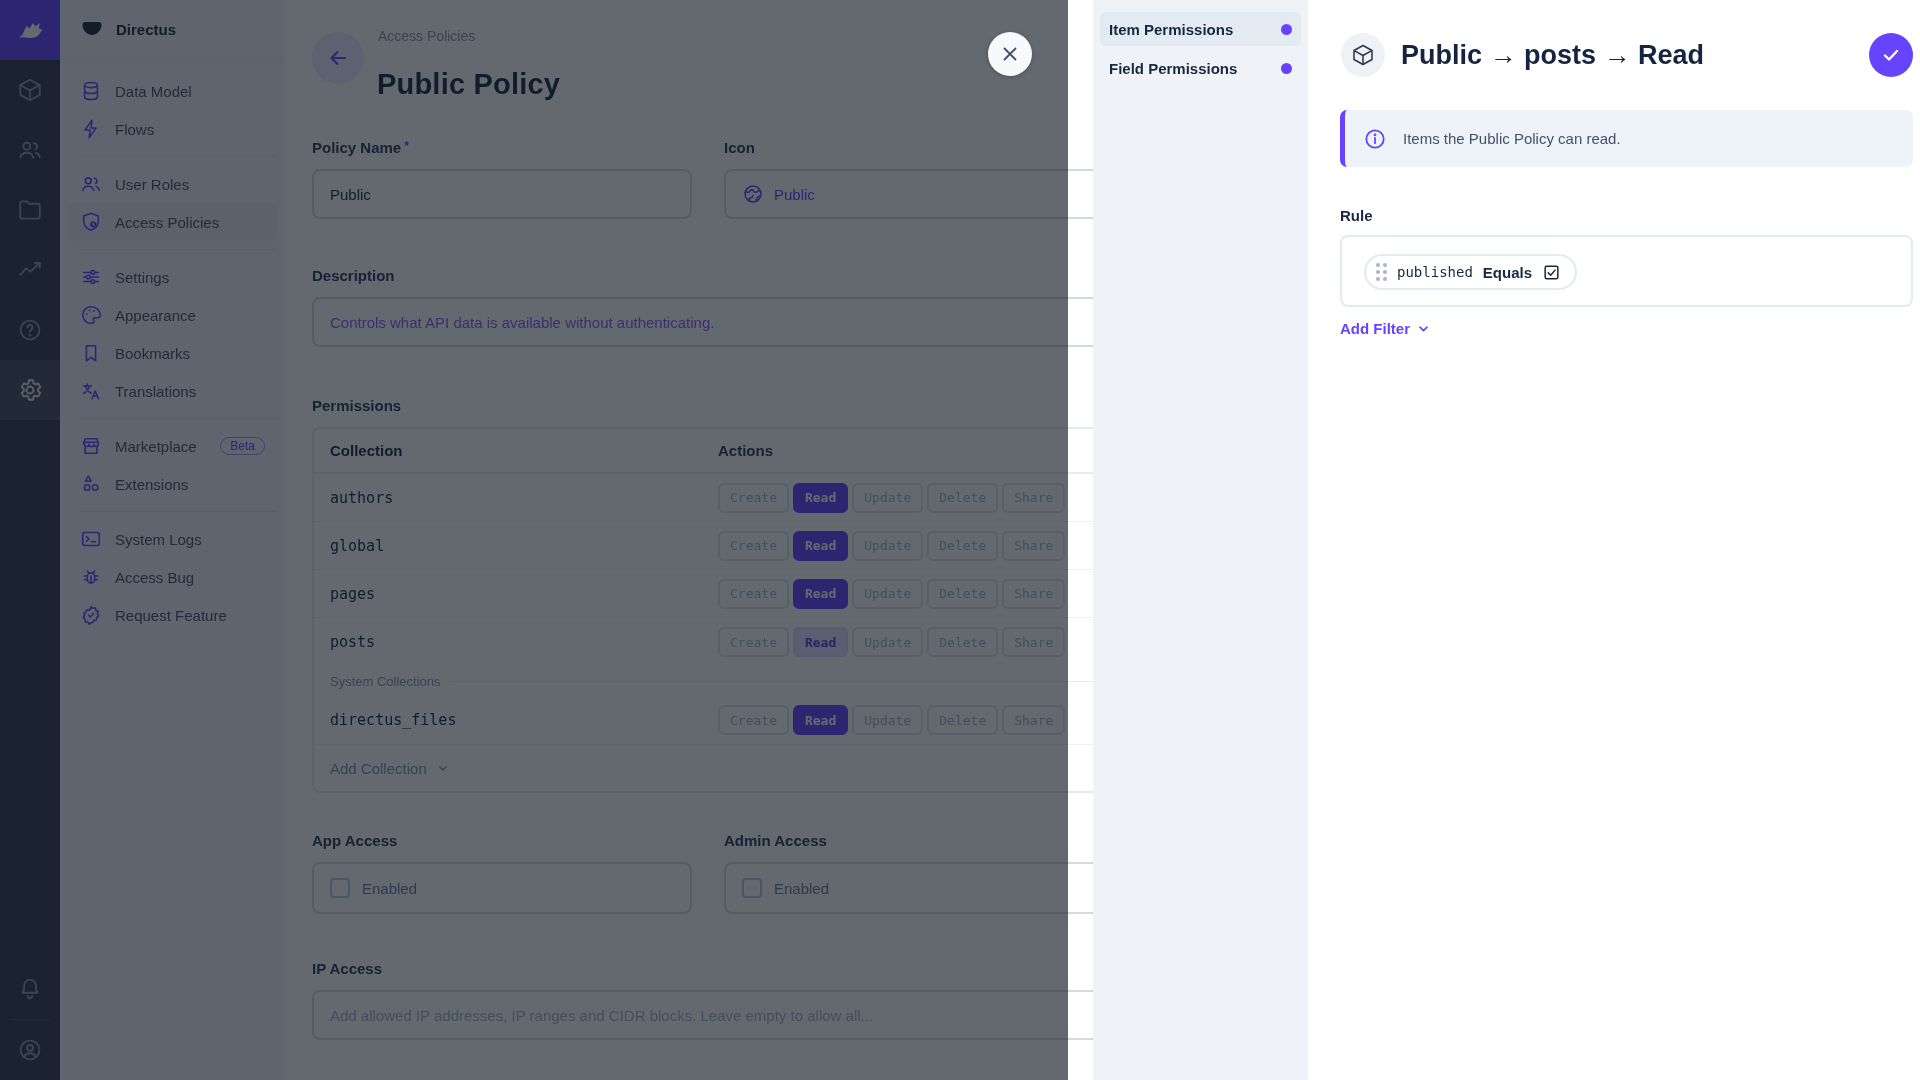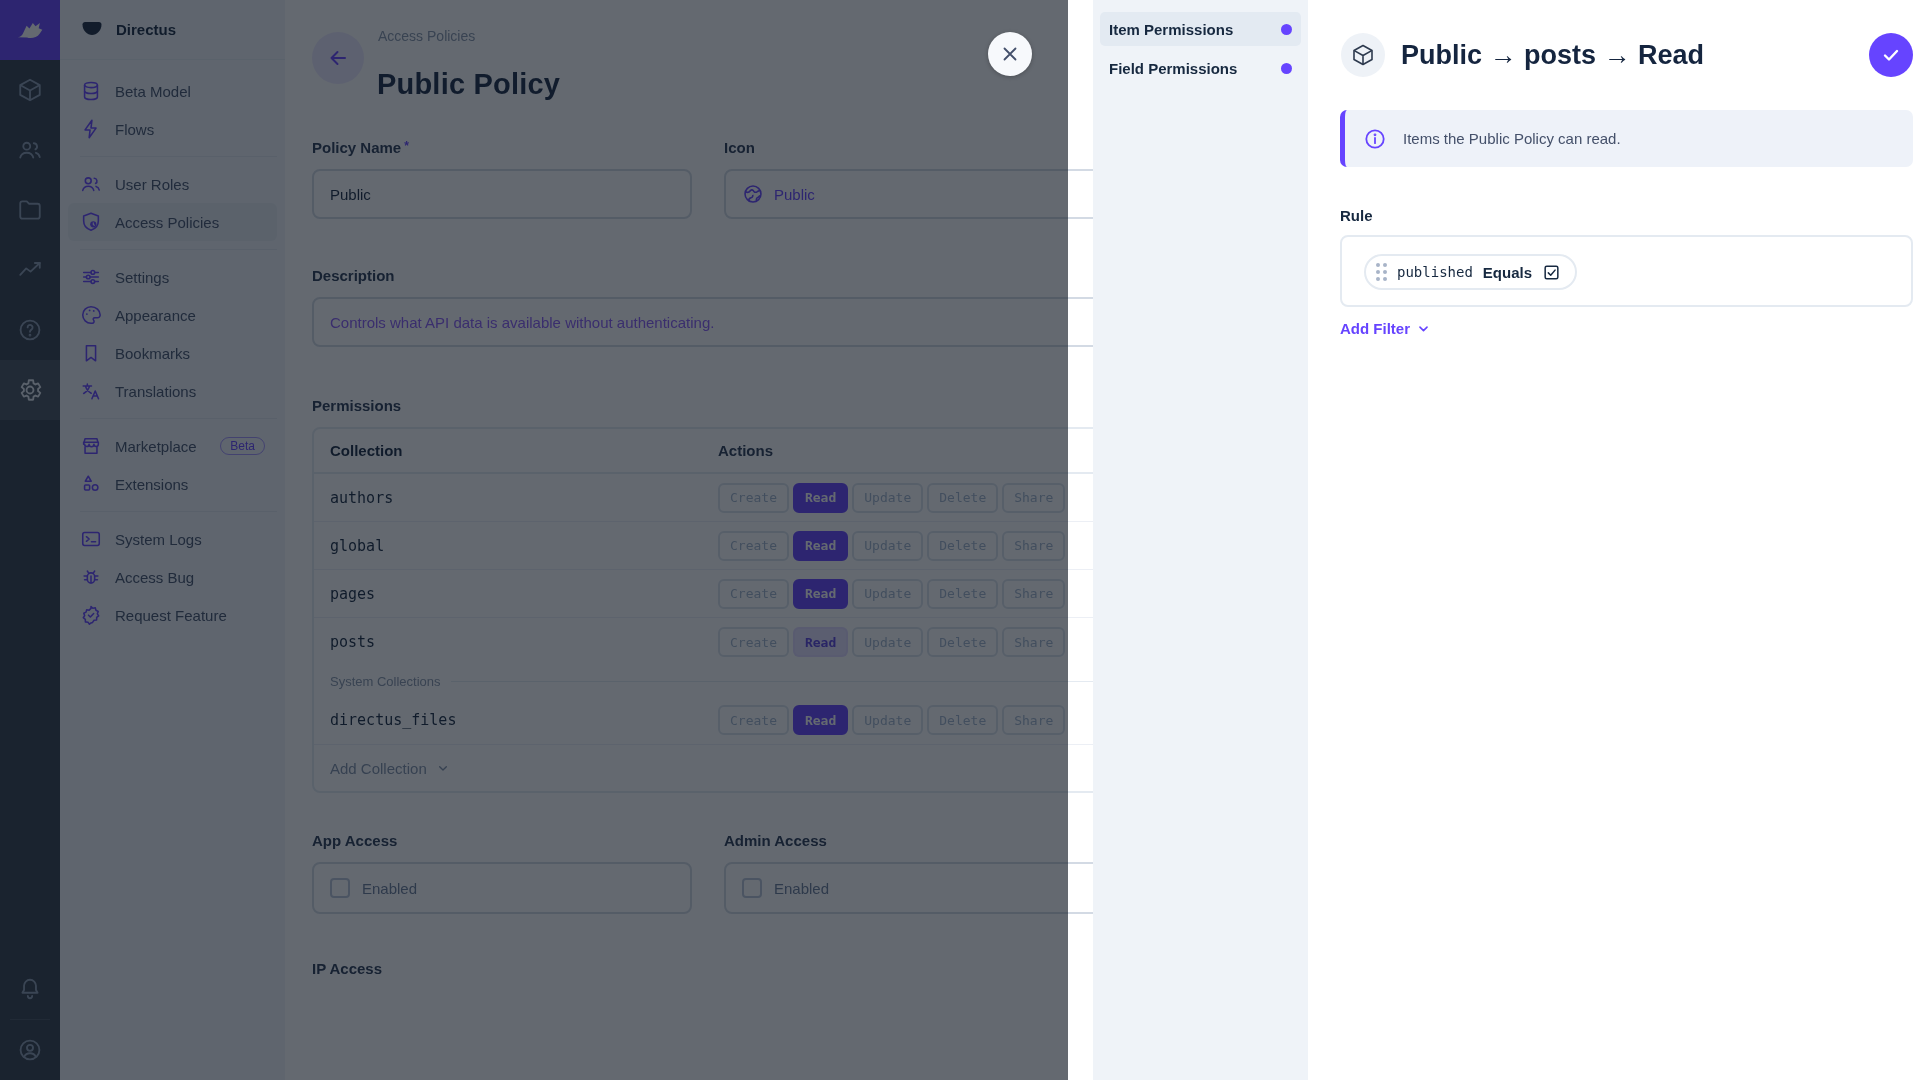--- a/index.html
+++ b/index.html
@@ -230,21 +230,21 @@
     </div>
     <div class="navlist">
       <div class="nav-item">
         <span class="ic">
             <svg width="22" height="22" viewBox="0 0 24 24" fill="none" stroke="currentColor" stroke-width="1.7">
               <ellipse cx="12" cy="5.5" rx="7" ry="2.8"></ellipse>
               <path d="M5 5.5v13c0 1.5 3.1 2.8 7 2.8s7-1.3 7-2.8v-13"></path>
               <path d="M5 12c0 1.5 3.1 2.8 7 2.8s7-1.3 7-2.8"></path>
             </svg>
           </span>
-        <span>Beta Model</span>
+        <span>Data Model</span>
       </div>
       <div class="nav-item">
         <span class="ic">
             <svg width="22" height="22" viewBox="0 0 24 24" fill="none" stroke="currentColor" stroke-width="1.7" stroke-linejoin="round">
               <path d="M13 2.5L5.5 13H11l-1 8.5L17.5 11H12l1-8.5z"></path>
             </svg>
           </span>
         <span>Flows</span>
       </div>
       <div class="nav-divider"></div>
@@ -487,20 +487,21 @@
     <div class="field" style="left:439px; top:832px; width:380px;">
       <div class="f-label">Admin Access</div>
       <div class="check-row">
         <span class="checkbox"></span>
         <span class="check-label">Enabled</span>
       </div>
     </div>
 
     <div class="field" style="left:27px; top:960px; width:1280px;">
       <div class="f-label">IP Access</div>
+      <input class="tbox" placeholder="Add allowed IP addresses, IP ranges and CIDR blocks. Leave empty to allow all..." style="">
     </div>
   </main>
 
   <div class="overlay"></div>
 
   <button class="drawer-close">
     <span class="ic">
       <svg width="22" height="22" viewBox="0 0 24 24" fill="none" stroke="currentColor" stroke-width="2" stroke-linecap="round">
           <path d="M6 6l12 12M18 6L6 18"></path>
         </svg>

